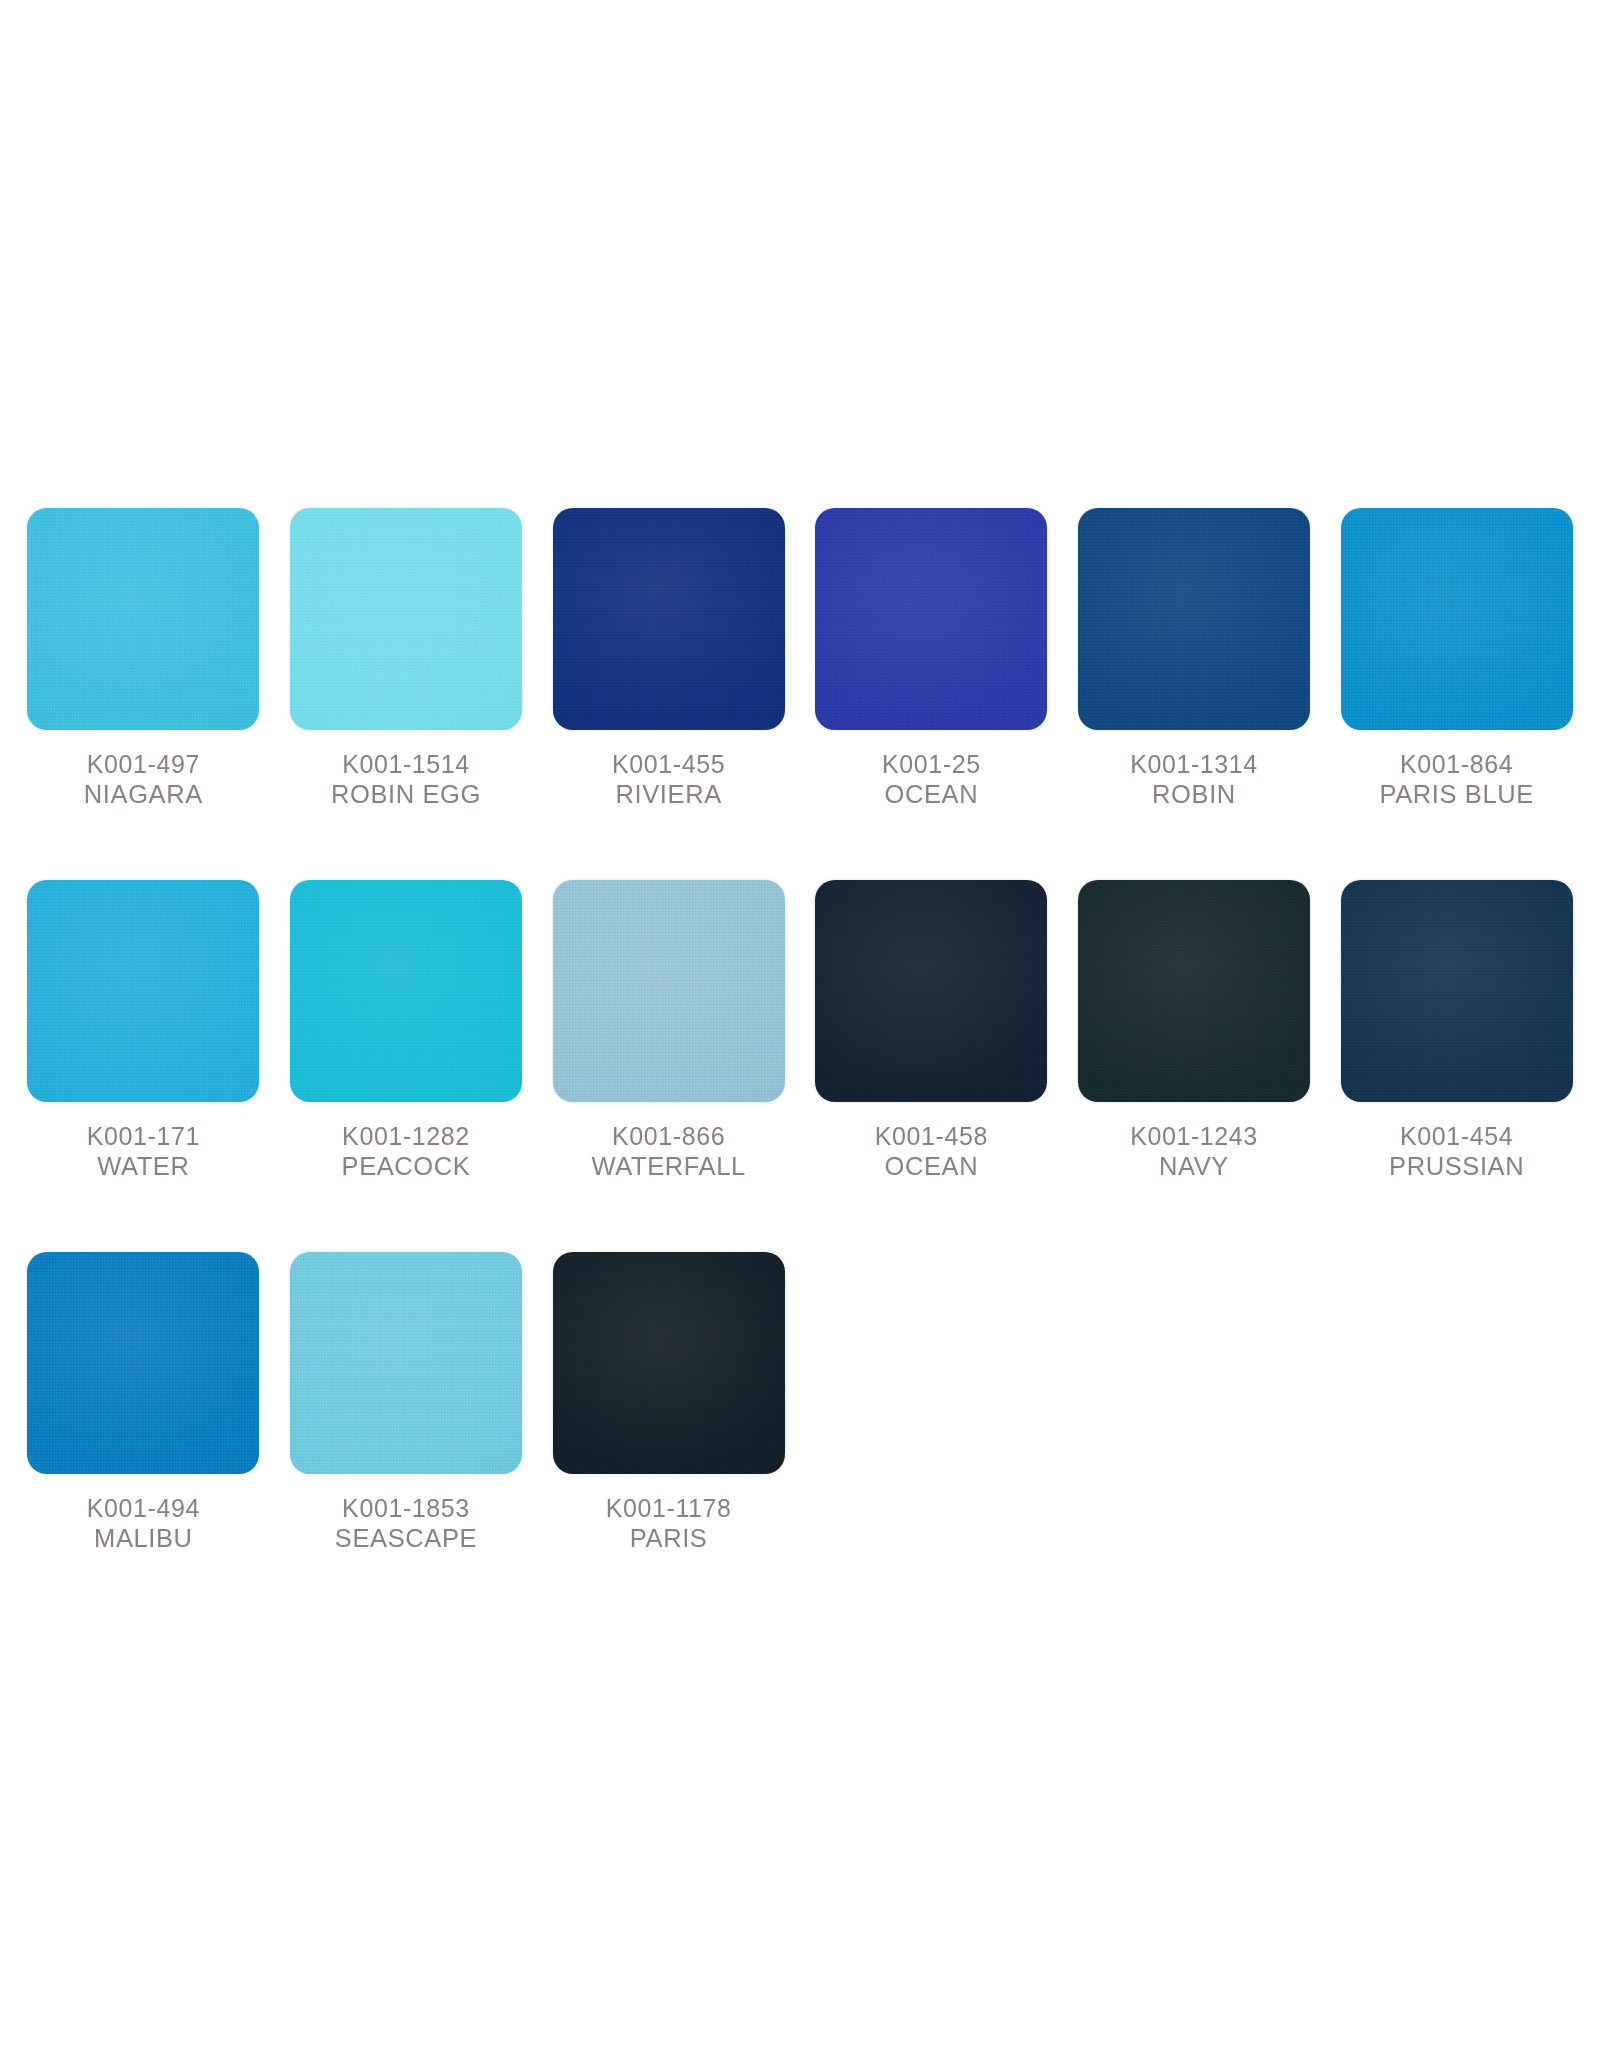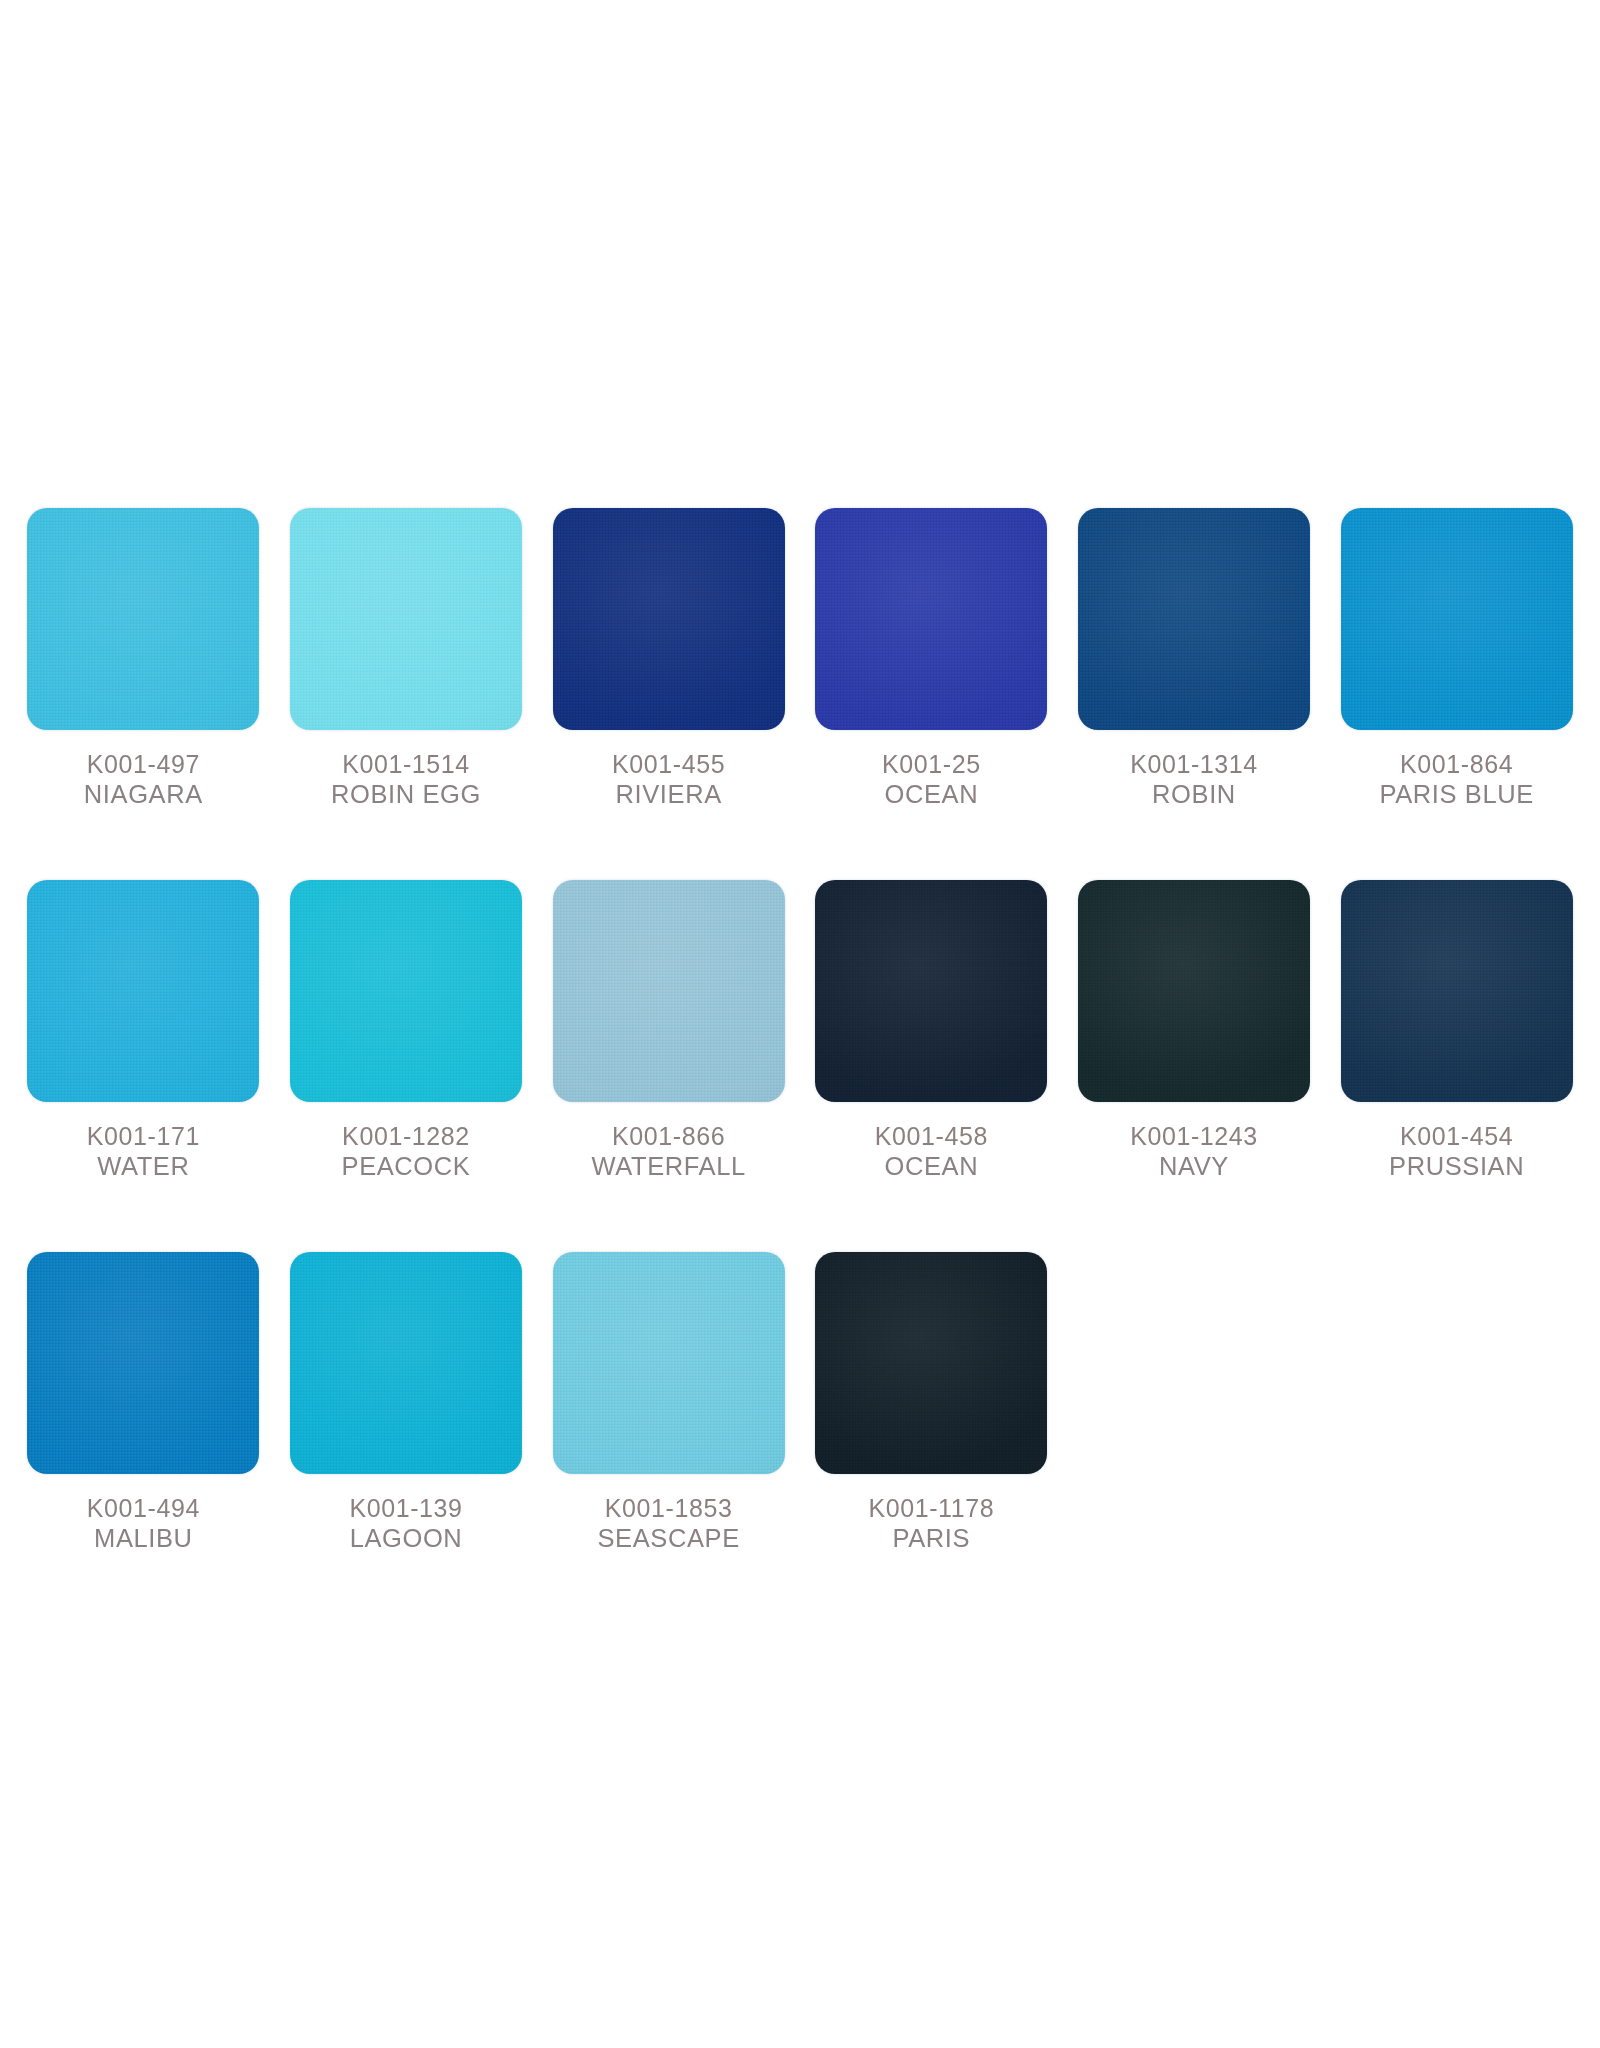--- a/index.html
+++ b/index.html
@@ -238,29 +238,20 @@
         <div class="chip-wrap">
           <div class="chip" style="background-color: rgb(10, 123, 190);"></div>
         </div>
         <div class="labels">
           <span class="code">K001-494</span>
           <span class="name">MALIBU</span>
         </div>
       </div>
       <div class="swatch-cell">
         <div class="chip-wrap">
-          <div class="chip" style="background-color: rgb(16, 175, 210);"></div>
-        </div>
-        <div class="labels">
-          <span class="code">K001-139</span>
-          <span class="name">LAGOON</span>
-        </div>
-      </div>
-      <div class="swatch-cell">
-        <div class="chip-wrap">
           <div class="chip" style="background-color: rgb(111, 201, 222);"></div>
         </div>
         <div class="labels">
           <span class="code">K001-1853</span>
           <span class="name">SEASCAPE</span>
         </div>
       </div>
       <div class="swatch-cell">
         <div class="chip-wrap">
           <div class="chip" style="background-color: rgb(19, 31, 40);"></div>

